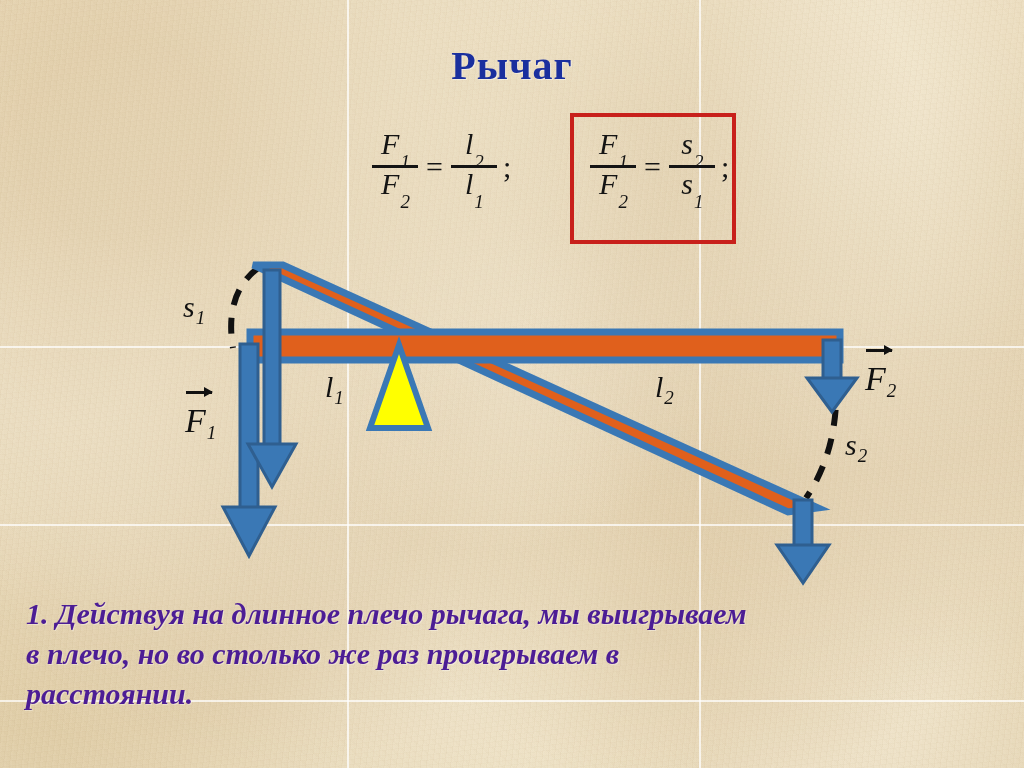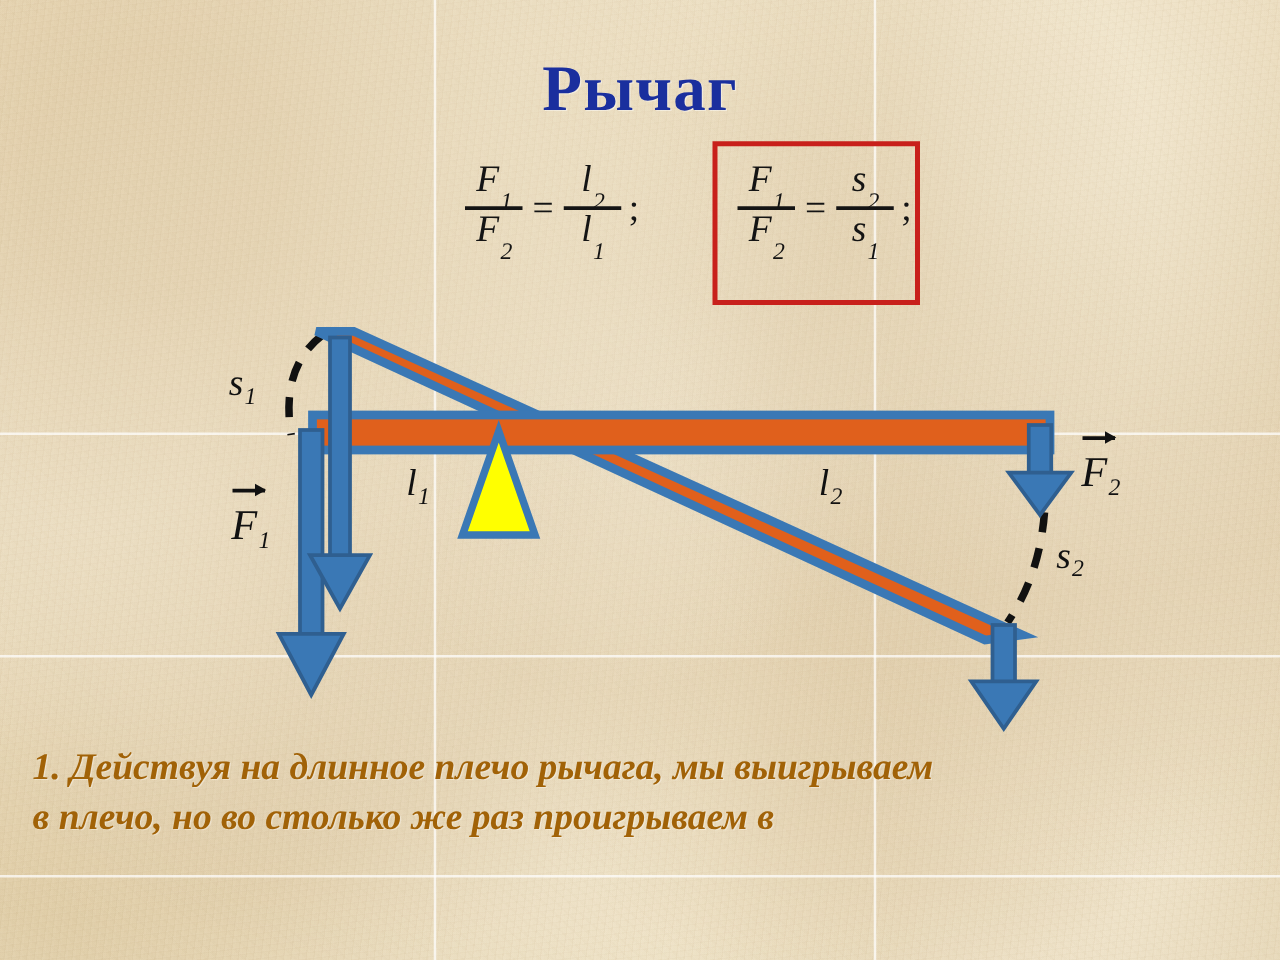--- a/index.html
+++ b/index.html
@@ -47,21 +47,21 @@
     background:radial-gradient(ellipse 120% 110% at 50% 45%, rgba(255,252,242,.25) 0%, rgba(255,252,242,0) 55%, rgba(160,132,92,.16) 100%);
   }
   
   .grid-line{position:absolute;background:rgba(255,255,255,.72);}
   .grid-v{width:2px;top:0;height:768px;}
   .grid-h{height:2px;left:0;width:1024px;}
 
   
   .title{
     position:absolute;left:0;top:42px;width:1024px;text-align:center;
-    font-size:52px;font-weight:bold;color:#1a2f9e;letter-spacing:1px;
+    font-size:40px;font-weight:bold;color:#1a2f9e;letter-spacing:1px;
     text-shadow:1px 1px 0 rgba(255,255,255,.45);
   }
 
   
   .formula{
     position:absolute;display:flex;align-items:center;
     color:#141414;font-family:"Liberation Serif","DejaVu Serif",serif;
   }
   .frac{display:inline-flex;flex-direction:column;align-items:center;line-height:1;}
   .frac .num,.frac .den{padding:1px 6px;font-style:italic;font-size:30px;}
@@ -97,21 +97,21 @@
   #label-s1{left:183px;top:292px;}
   #label-f1{left:185px;top:404px;font-size:34px;}
   #label-l1{left:325px;top:372px;}
   #label-l2{left:655px;top:372px;}
   #label-f2{left:865px;top:362px;font-size:34px;}
   #label-s2{left:845px;top:430px;}
 
   
   .statement{
     position:absolute;left:26px;top:594px;width:980px;
-    color:#a16207;font-weight:bold;font-style:italic;font-size:30px;
+    color:#4c1d95;font-weight:bold;font-style:italic;font-size:30px;
     line-height:1.33;
     text-shadow:1px 1px 0 rgba(255,255,255,.35);
   }
 </style>
 </head>
 <body>
 
 <div id="slide">
 
   <div class="bg-base"></div>
@@ -219,15 +219,16 @@
     <span class="vec"><span class="vbar"></span><span>F</span></span><span class="sb">2</span>
   </div>
 
   <div class="dlabel" id="label-s2">
     <span>s</span><span class="sb">2</span>
   </div>
 
   <div class="statement">
     <div>1. Действуя на длинное плечо рычага, мы выигрываем</div>
     <div>в плечо, но во столько же раз проигрываем в</div>
+    <div>расстоянии.</div>
   </div>
 
 </div>
 
 </body></html>

